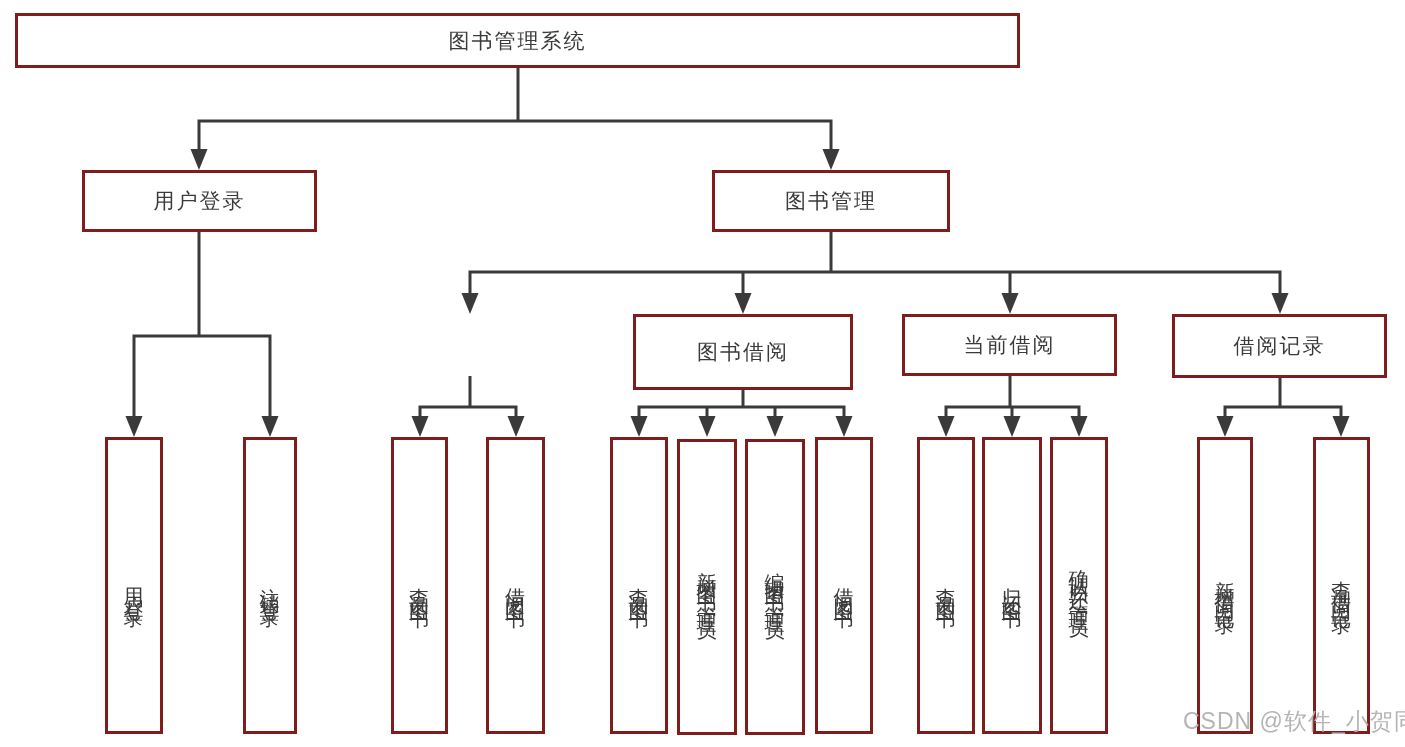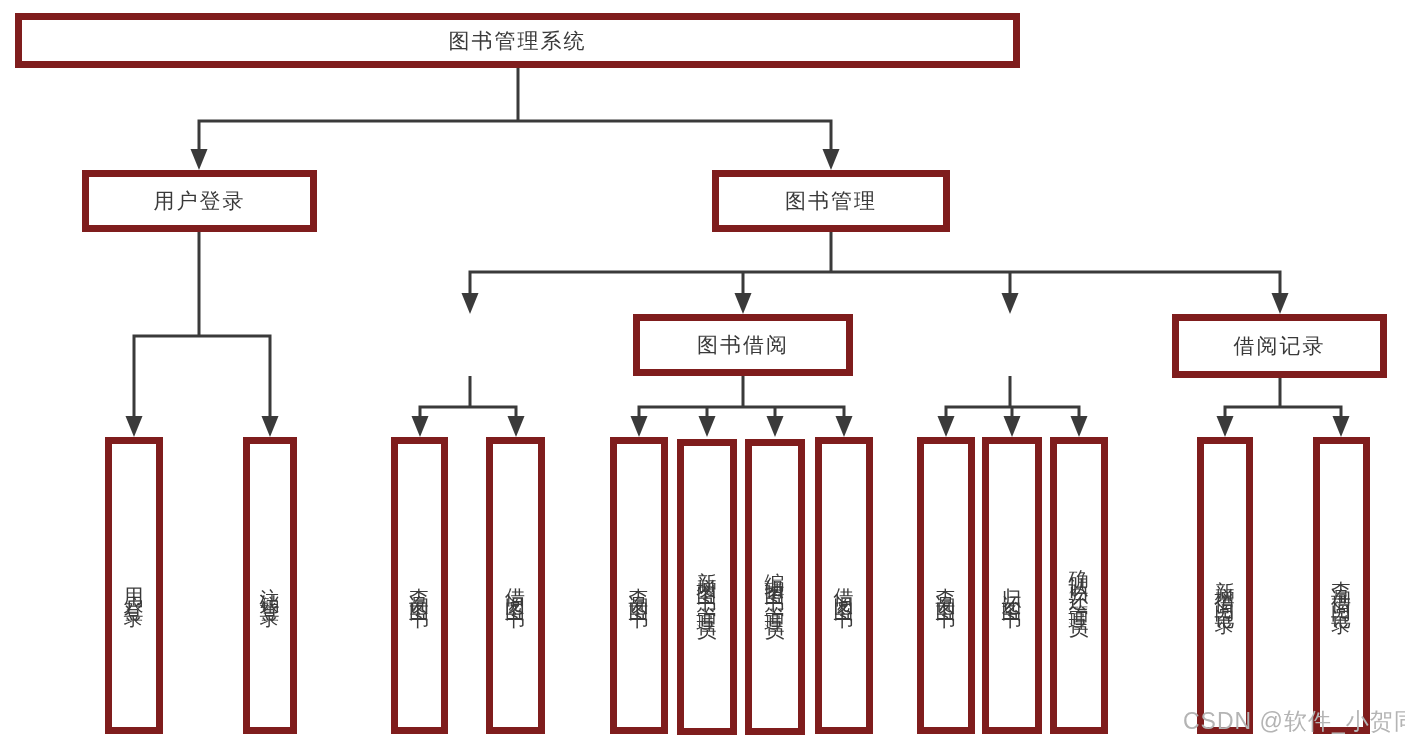--- a/index.html
+++ b/index.html
@@ -6,21 +6,21 @@
   .stage{
     position:relative;
     width:1405px;height:747px;
     background:#ffffff;
     font-family:"Liberation Sans", sans-serif;
     overflow:hidden;
   }
   .wires{position:absolute;left:0;top:0;z-index:1;}
   .node{
     position:absolute;box-sizing:border-box;z-index:2;
-    background:#ffffff;border:7px solid #7f1d1d;
+    background:#ffffff;border:3px solid #7f1d1d;
     display:flex;align-items:center;justify-content:center;
     color:#3a3a3a;
   }
   .h{font-size:21px;letter-spacing:2px;white-space:nowrap;}
   .v{
     writing-mode:vertical-rl;text-orientation:mixed;
     font-size:20px;letter-spacing:7px;line-height:1;
   }
   .watermark{
     position:absolute;left:1183px;top:706px;z-index:3;
@@ -73,21 +73,22 @@
       <polygon points="1216.5,416 1233.5,416 1225,437"></polygon>
       <polygon points="1332.5,416 1349.5,416 1341,437"></polygon>
     </g>
   </svg>
 
   <div class="node h" style="left:15px;top:13px;width:1005px;height:55px">图书管理系统</div>
 
   <div class="node h" style="left:82px;top:170px;width:235px;height:62px">用户登录</div>
   <div class="node h" style="left:712px;top:170px;width:238px;height:62px">图书管理</div>
 
-  <div class="node h" style="left:633px;top:314px;width:220px;height:62px">图书借阅</div>
+  <div class="node h" style="left:633px;top:314px;width:220px;height:76px">图书借阅</div>
+  <div class="node h" style="left:902px;top:314px;width:215px;height:62px">当前借阅</div>
   <div class="node h" style="left:1172px;top:314px;width:215px;height:64px">借阅记录</div>
 
   <div class="node v" style="left:105px;top:437px;width:58px;height:297px">用户登录</div>
   <div class="node v" style="left:243px;top:437px;width:54px;height:297px">注销登录</div>
 
   <div class="node v" style="left:391px;top:437px;width:57px;height:297px">查询图书</div>
   <div class="node v" style="left:486px;top:437px;width:59px;height:297px">借阅图书</div>
 
   <div class="node v" style="left:610px;top:437px;width:58px;height:297px">查询图书</div>
   <div class="node v" style="left:677px;top:439px;width:60px;height:296px">新增图书（管理员）</div>

